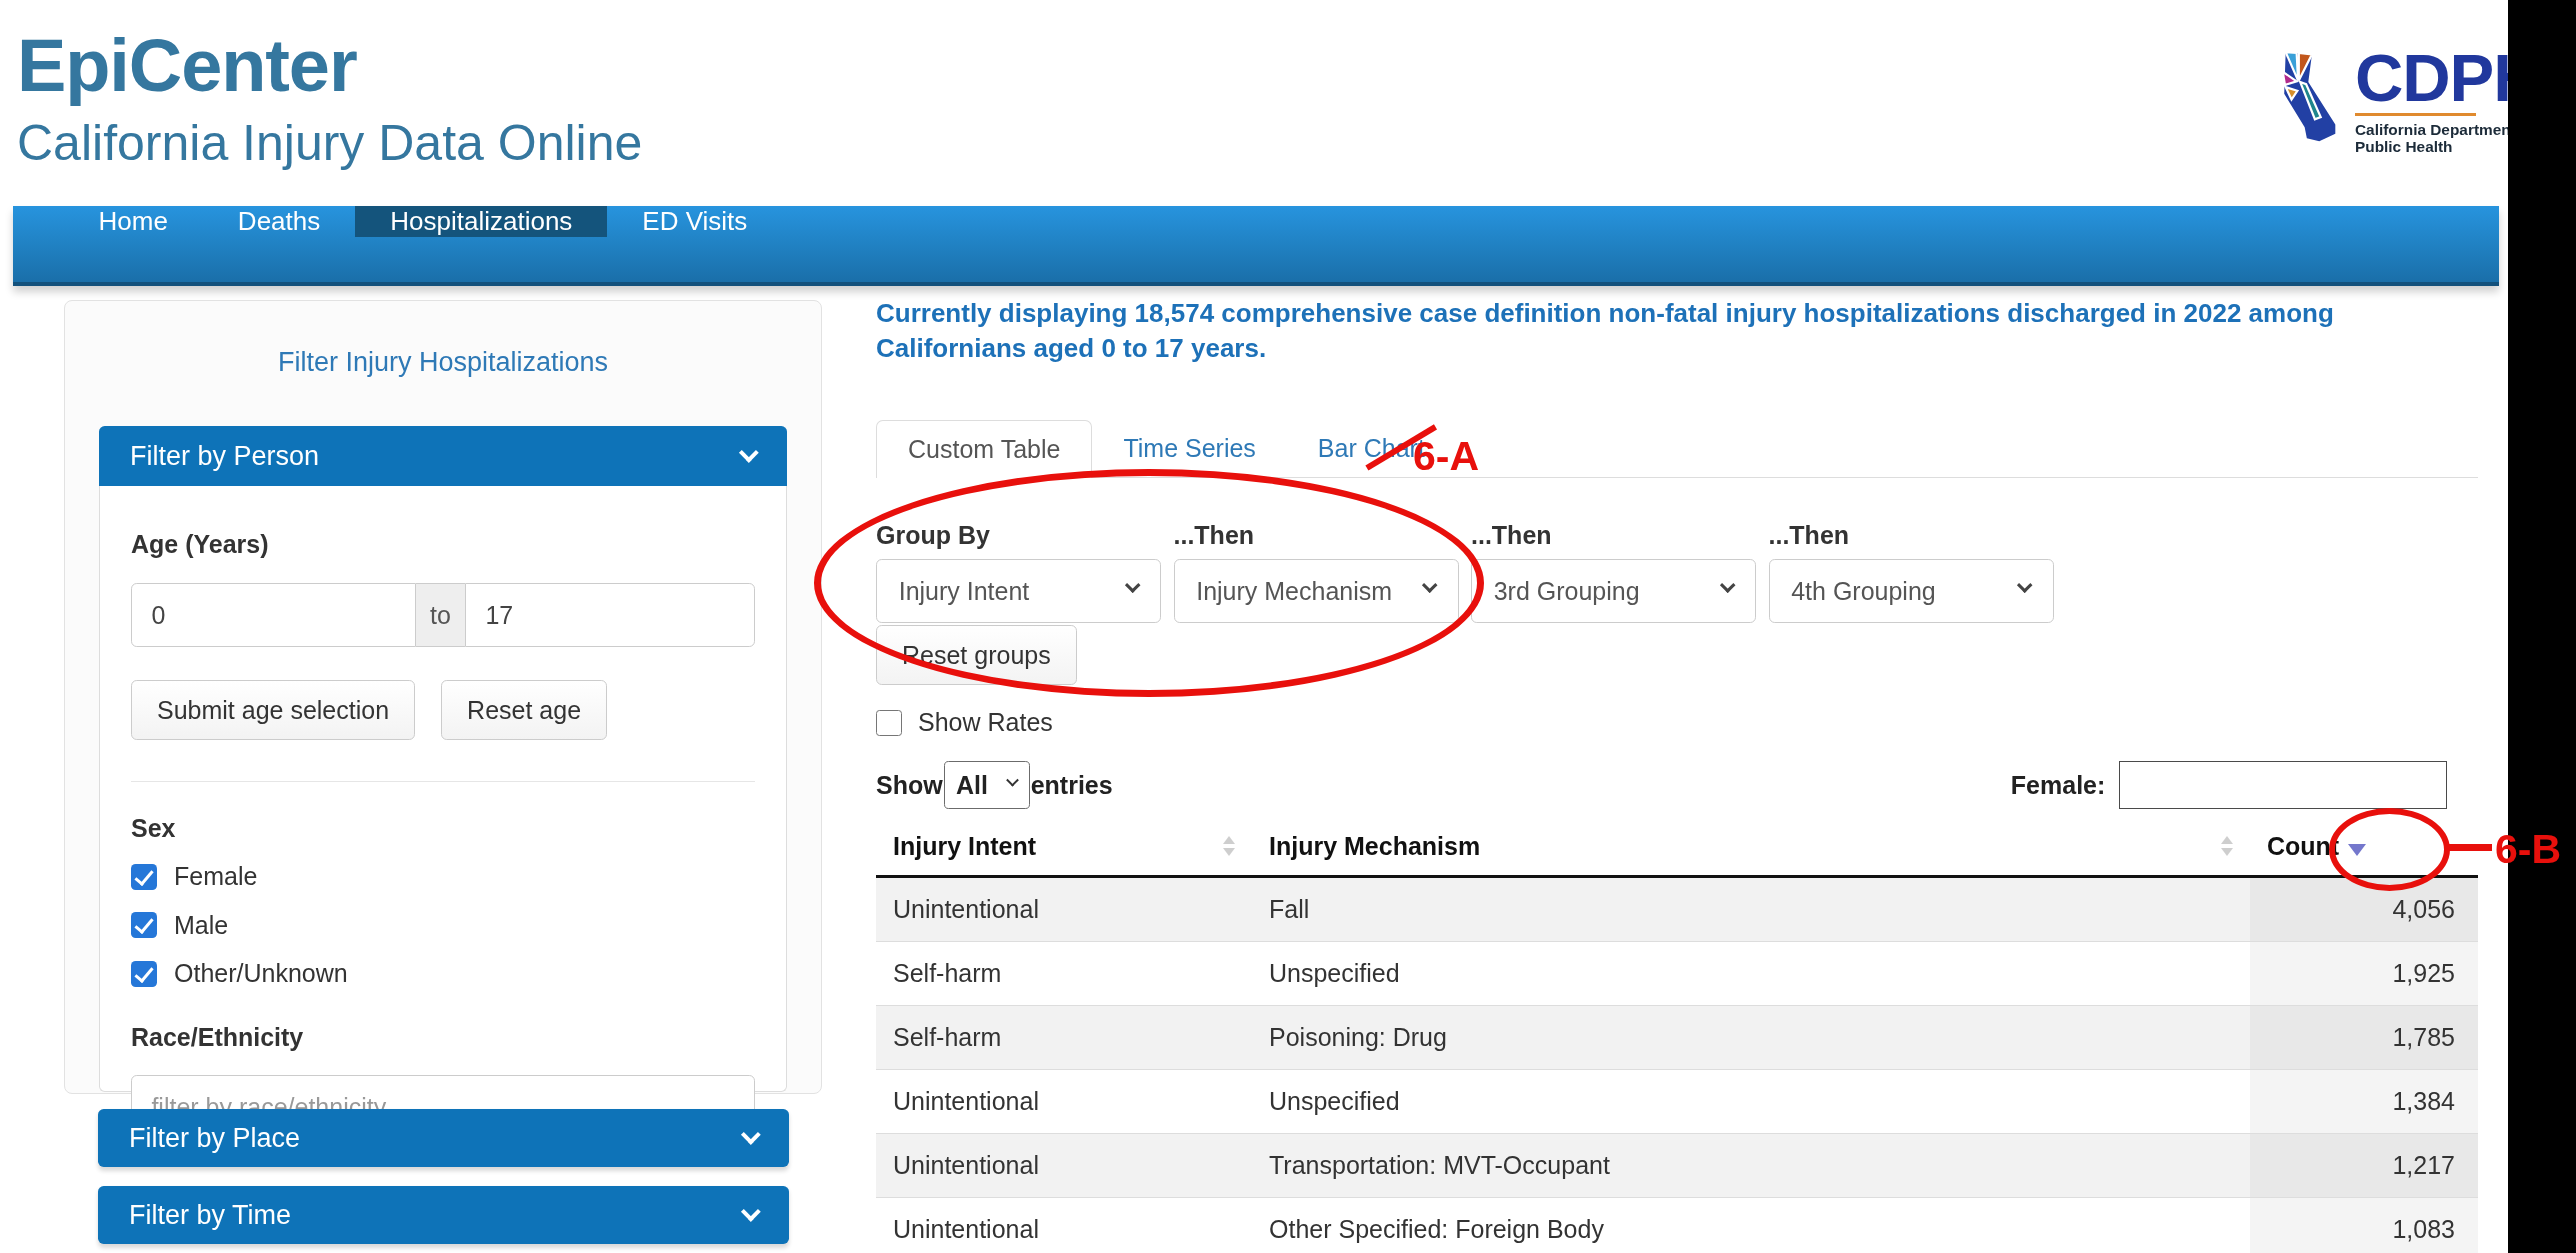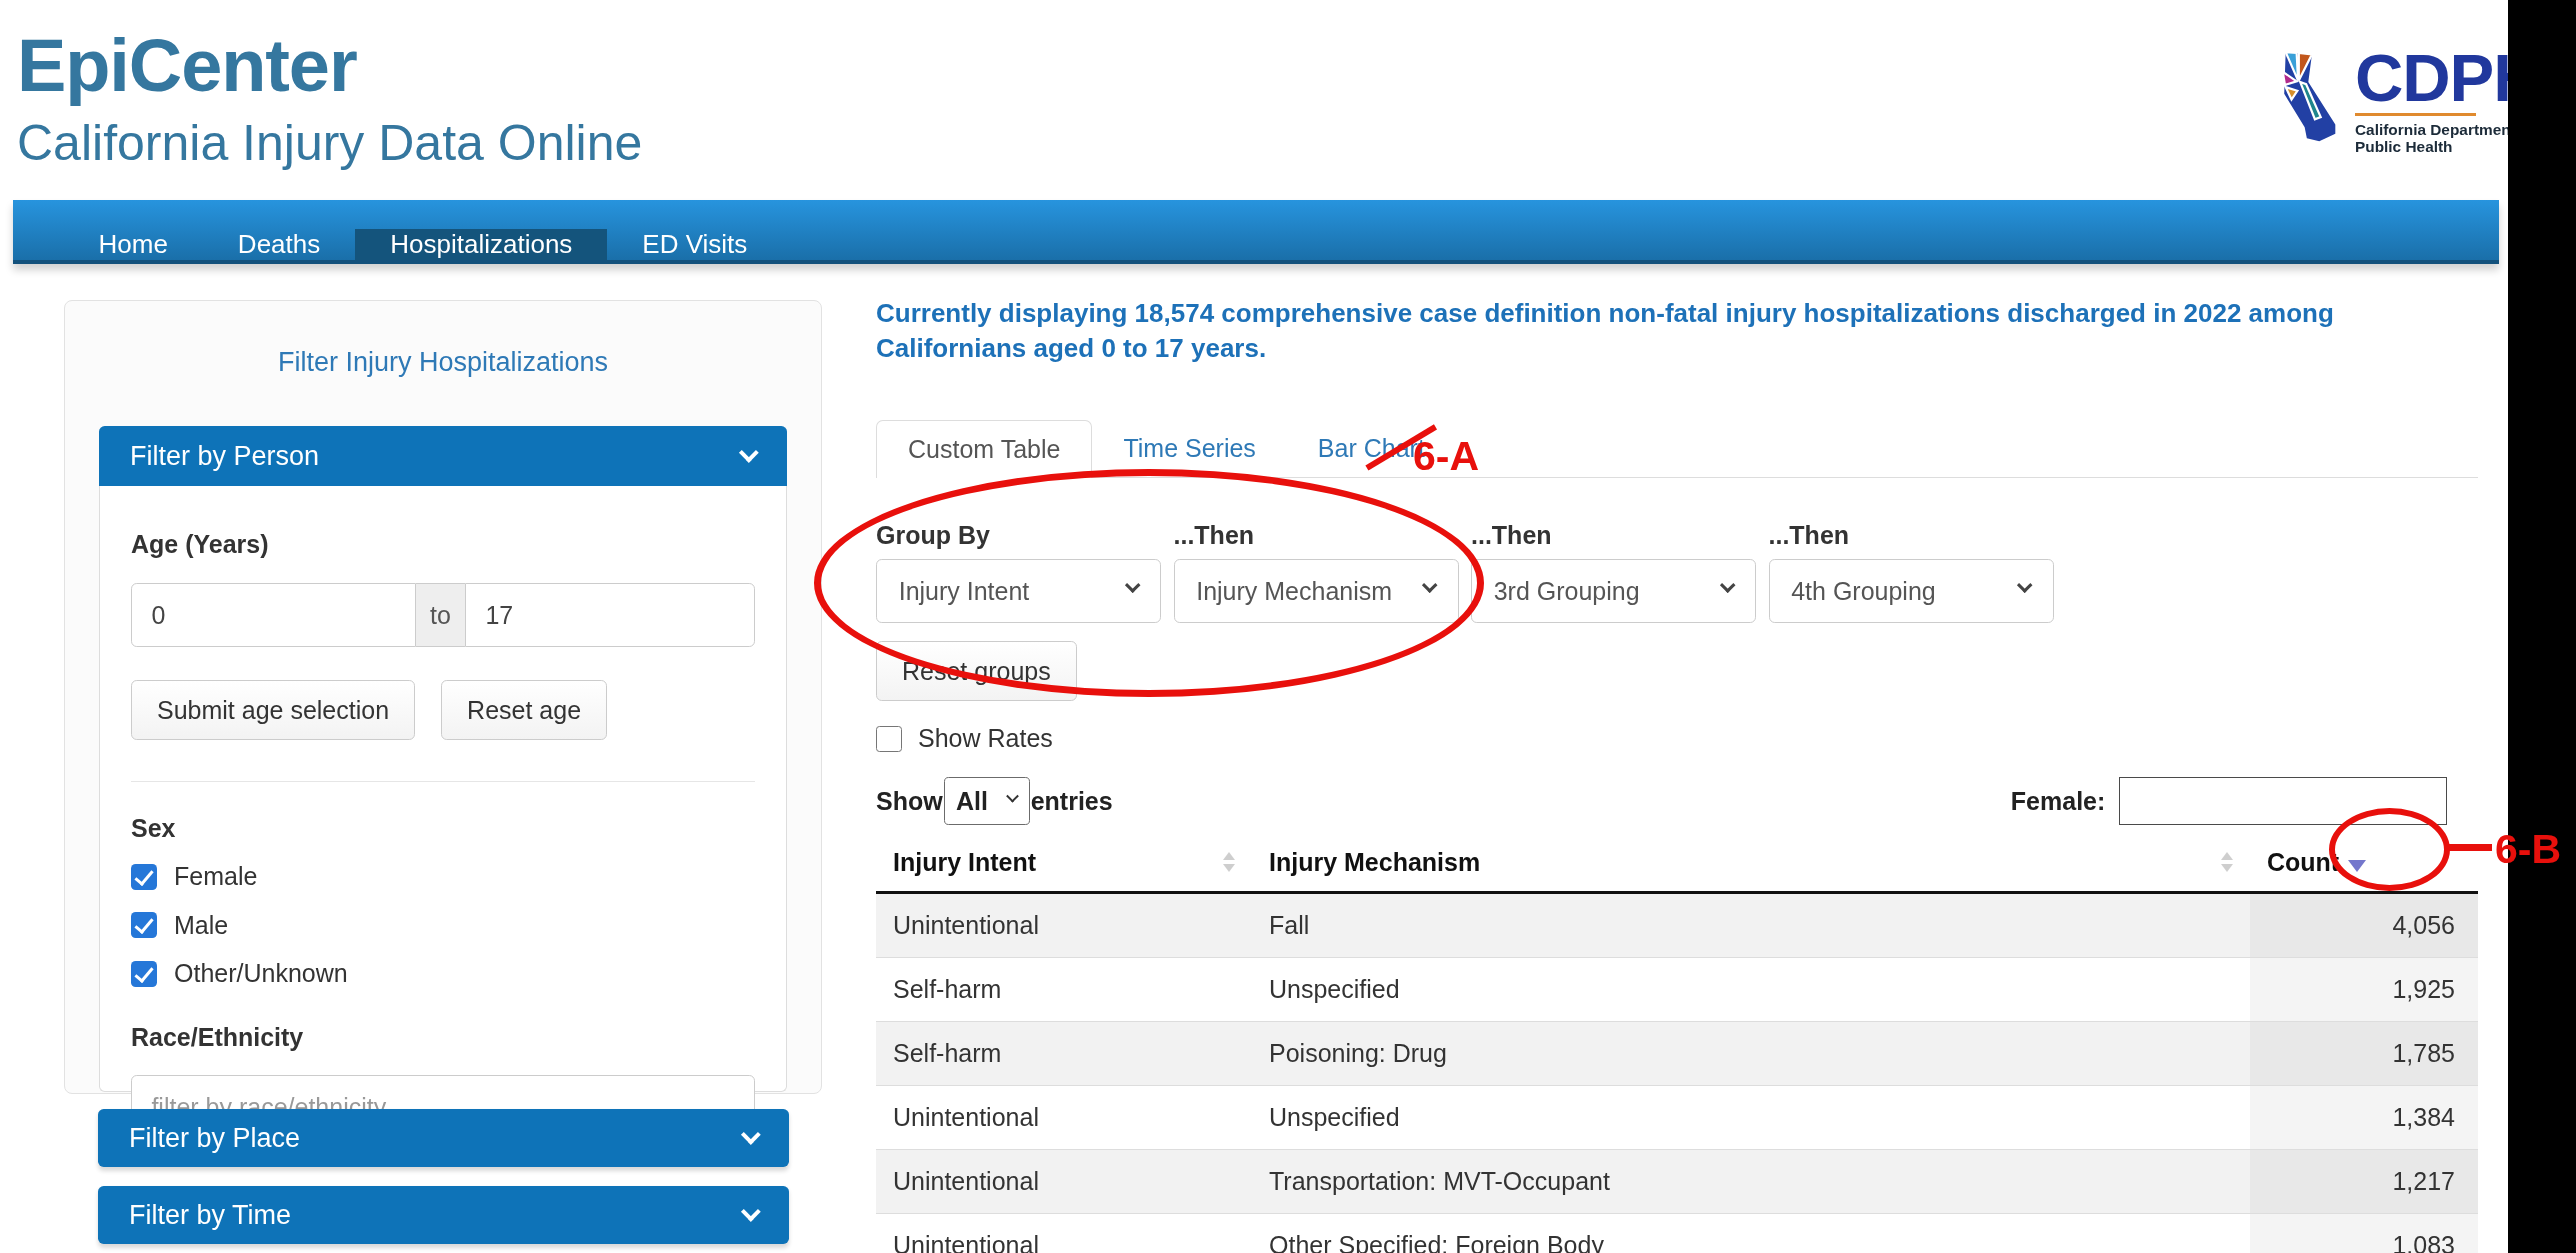--- a/index.html
+++ b/index.html
@@ -12,23 +12,23 @@
   .app-subtitle { position:absolute; left:17px; top:114px; font-size:50px; font-weight:400; color:#35779f; }
 
   .logo { position:absolute; left:2274px; top:50px; width:205px; height:97px; display:flex; align-items:flex-start; gap:8px; }
   .logo svg { width:73px; height:94px; }
   .logo-right { display:flex; flex-direction:column; }
   .logo-acronym { font-size:67px; font-weight:800; color:#21389d; letter-spacing:-1.1px; line-height:0.85; }
   .logo-rule { height:3.4px; background:#e08a2e; margin:5.7px 0 4.6px 0; width:121px; }
   .logo-dept { font-size:15.4px; font-weight:bold; color:#1c2b39; line-height:1.14; }
 
   
-  .nav { position:absolute; left:12.5px; top:200px; width:2486px; height:64px;
+  .nav { position:absolute; left:12.5px; top:206px; width:2486px; height:80px;
          background:linear-gradient(#2794de,#1a6fa9); border-bottom:4.6px solid #13517c;
-         box-shadow:0 5.7px 8px rgba(0,0,0,.18); display:flex; align-items:flex-end; padding-left:51px; }
+         box-shadow:0 5.7px 8px rgba(0,0,0,.18); display:flex; align-items:flex-start; padding-left:51px; }
   .nav-item { display:flex; align-items:center; padding:0 35px; color:#fff; font-size:26px; cursor:pointer; }
   .nav-item.active { background:#14547c; }
 
   
   .side-panel { position:absolute; left:64px; top:300px; width:758px; height:794px;
                 background:#fbfbfb; border:1.1px solid #e2e2e2; border-radius:8px; }
   .side-title { margin-top:46px; text-align:center; font-size:27px; color:#2e79b6; }
   .accordion { margin:48px 34px 0 34px; }
   .acc-header { height:60px; background:#0e73b8; border-radius:5.7px 5.7px 0 0; display:flex;
                 align-items:center; justify-content:space-between; padding:0 31px; color:#fff; font-size:27px; }
@@ -76,21 +76,21 @@
   .tab.active { background:#fff; border:1.1px solid #ddd; border-bottom:0; border-radius:6.8px 6.8px 0 0;
                 color:#555; margin-bottom:-1.1px; z-index:2; }
   .tab.link { color:#2e79b6; }
   .group-labels { display:flex; gap:12.5px; margin-top:43px; }
   .group-labels .fld-label { width:285px; }
   .selects { display:flex; gap:12.5px; margin-top:9px; }
   .select { width:285px; height:64px; border:1.1px solid #ccc; border-radius:5.7px; background:#fff;
             display:flex; align-items:center; justify-content:space-between; padding:0 21.7px;
             font-size:25px; color:#555; cursor:pointer; }
   .select .chev { color:#444; width:11.4px; height:11.4px; border-width:3.4px; margin-top:-4.6px; }
-  .reset-groups { margin-top:18px; display:inline-flex; }
+  .reset-groups { margin-top:2px; display:inline-flex; }
   .show-rates { display:flex; align-items:center; gap:16px; margin-top:23px; }
   .ctrl-row { margin-top:24px; display:flex; align-items:center; justify-content:space-between; }
   .len-box { display:flex; align-items:center; gap:1px; font-size:25px; font-weight:bold; color:#222; }
   .mini-select { width:86px; height:48px; border:1.7px solid #6b6b6b; border-radius:4.6px; background:#fff;
                  display:flex; align-items:center; justify-content:space-between; padding:0 11.4px; cursor:pointer; }
   .mini-select .chev { color:#333; width:9px; height:9px; border-width:2.9px; margin-top:-3.4px; }
   .search-box { display:flex; align-items:center; gap:13.7px; font-size:25px; font-weight:bold; color:#222; margin-right:31px; }
   .search-input { width:328px; height:48px; border:1.7px solid #4a4a4a; font-size:25px; padding:0 11.4px; outline:none; }
 
   

